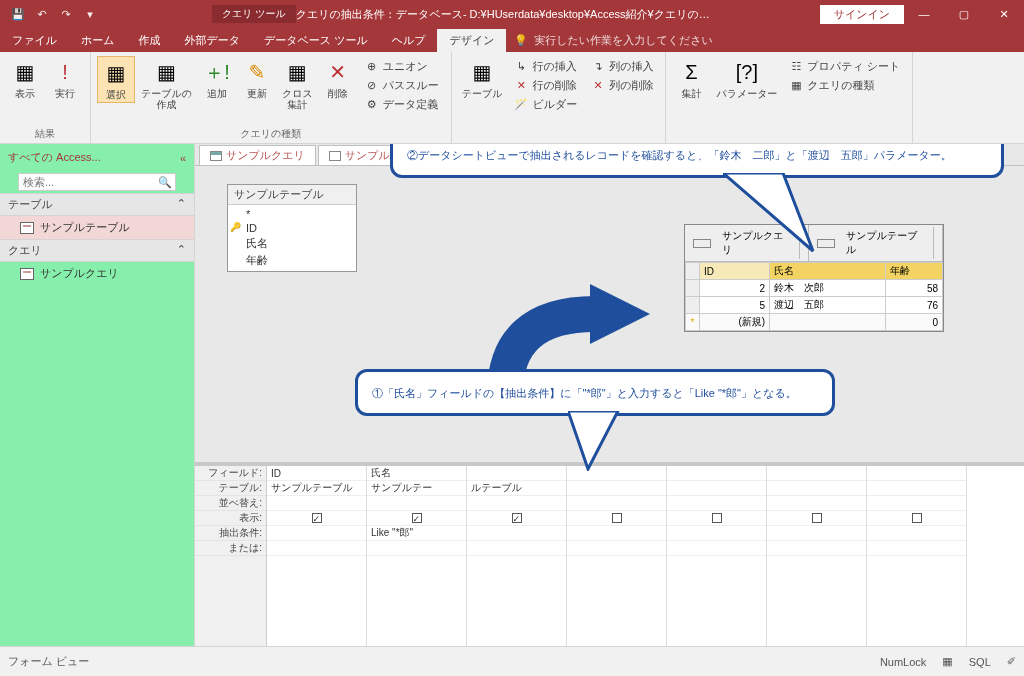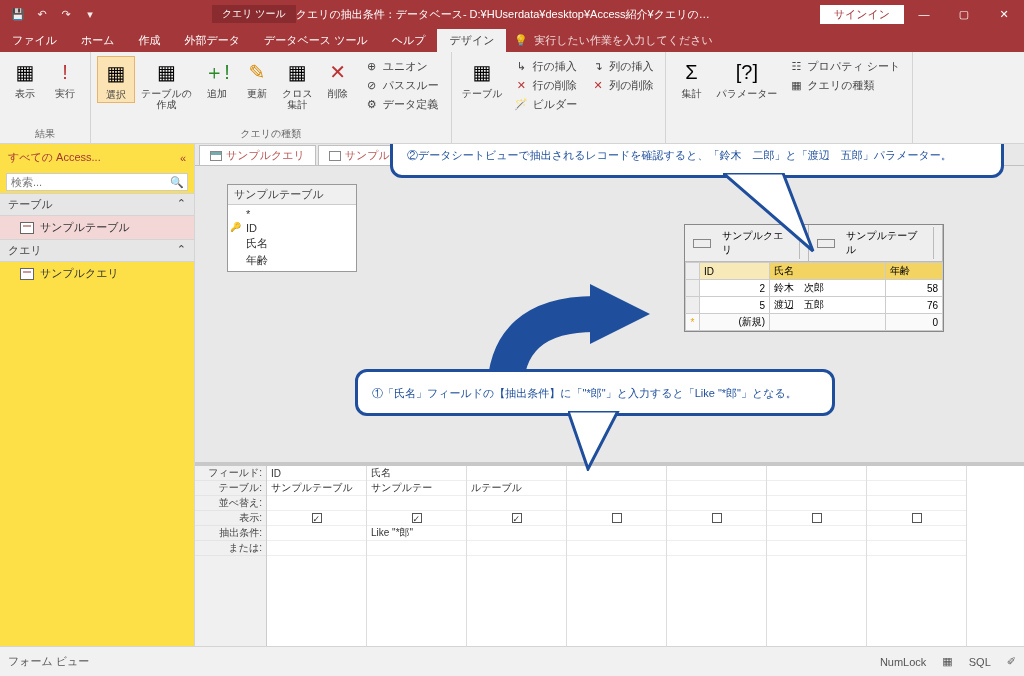--- a/index.html
+++ b/index.html
@@ -22,23 +22,23 @@
 .rg-row{display:flex;gap:2px;align-items:flex-start}
 .rg-label{font-size:10px;color:#666;text-align:center;padding-top:2px}
 .big-btn{display:flex;flex-direction:column;align-items:center;padding:2px 4px;min-width:38px}
 .big-btn .ic{width:28px;height:28px;display:flex;align-items:center;justify-content:center;font-size:20px}
 .big-btn .lbl{font-size:10px;color:#444;text-align:center;line-height:1.1;margin-top:2px}
 .big-btn.sel{background:#fbe3b3;border:1px solid #e8b36a}
 .sm-row{display:flex;flex-direction:column;gap:2px;padding:2px}
 .sm-btn{display:flex;align-items:center;gap:4px;padding:1px 4px;font-size:10px;color:#444}
 .sm-btn .si{width:14px;height:14px;display:inline-flex;align-items:center;justify-content:center}
 .main{display:flex;height:508px}
-.nav{width:195px;background:#fde047;border-right:1px solid #d4d4d4;display:flex;flex-direction:column}
+.nav{width:195px;background:#86efac;border-right:1px solid #d4d4d4;display:flex;flex-direction:column}
 .nav-h{padding:6px 8px;display:flex;align-items:center;justify-content:space-between;color:#a4373a;font-size:15px}
-.nav-search{margin:2px 6px;position:relative}
+.nav-search{margin:2px 18px;position:relative}
 .nav-search input{width:100%;padding:2px 18px 2px 4px;border:1px solid #ccc;background:#fff;font-size:11px}
 .nav-search .mg{position:absolute;right:4px;top:3px;color:#777}
 .nav-cat{padding:3px 8px;background:#e6e6e6;font-size:11px;color:#444;display:flex;justify-content:space-between;border-top:1px solid #d4d4d4;border-bottom:1px solid #d4d4d4}
 .nav-item{padding:4px 8px 4px 20px;font-size:11px;color:#333;display:flex;align-items:center;gap:6px}
 .nav-item.sel{background:#f3d6d6}
 .ni-ic{width:14px;height:12px;border:1px solid #666;background:#fff;position:relative}
 .ni-ic::before{content:"";position:absolute;inset:2px 2px auto 2px;height:2px;background:#c99}
 .doc{flex:1;background:#e8e8e8;position:relative;overflow:hidden}
 .doc-tabs{height:22px;background:#e8e8e8;border-bottom:1px solid #c0c0c0;display:flex;align-items:flex-end;padding-left:4px;gap:2px}
 .dtab{background:#fff;border:1px solid #c0c0c0;border-bottom:none;padding:2px 10px;font-size:11px;color:#b55;display:flex;align-items:center;gap:4px}

